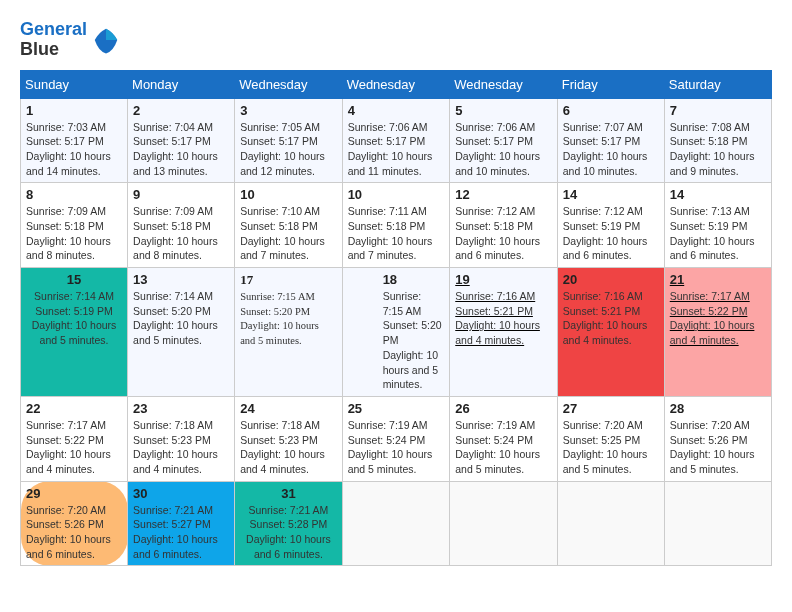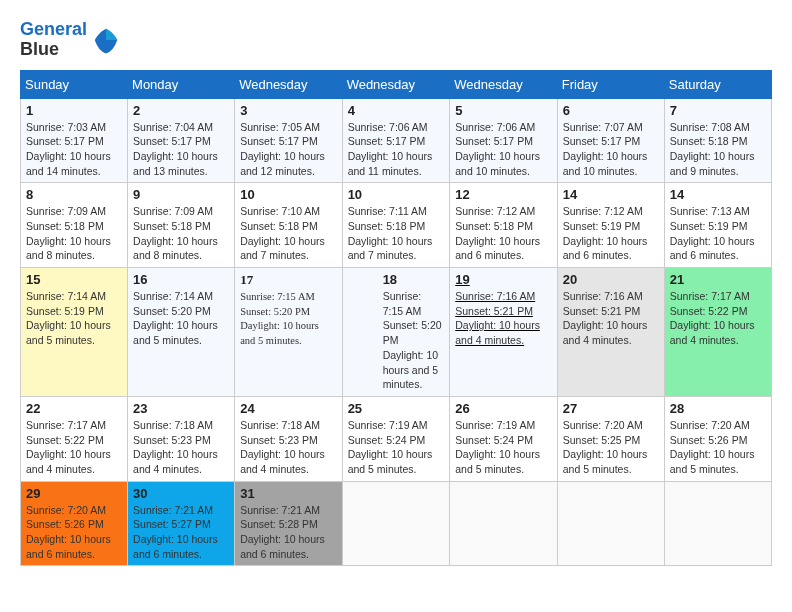--- a/index.html
+++ b/index.html
@@ -236,30 +236,30 @@
         <td>
           <span class="day-num">14</span>
         <div class="day-info">
           Sunrise: 7:13 AM<br>
           Sunset: 5:19 PM<br>
           Daylight: 10 hours and 6 minutes.
         </div>
         </td>
       </tr>
       <tr style="background: rgb(245, 248, 255);">
-        <td style="background: #fef9c3;">
+        <td style="background: #14b8a6; text-align: center;">
           <span class="day-num">15</span>
         <div class="day-info">
           Sunrise: 7:14 AM<br>
           Sunset: 5:19 PM<br>
           Daylight: 10 hours and 5 minutes.
         </div>
         </td>
         <td style="background: rgb(245, 248, 255);">
-          <span class="day-num">16</span>
+          <span class="day-num">13</span>
         <div class="day-info">
           Sunrise: 7:14 AM<br>
           Sunset: 5:20 PM<br>
           Daylight: 10 hours and 5 minutes.
         </div>
         </td>
         <td style="background: rgb(245, 248, 255); font-family: Liberation Serif, serif;">
           <span class="day-num">17</span>
         <div class="day-info">
           Sunrise: 7:15 AM<br>
@@ -276,29 +276,29 @@
         </div>
         </td>
         <td style="background: rgb(245, 248, 255); text-decoration: underline;">
           <span class="day-num">19</span>
         <div class="day-info">
           Sunrise: 7:16 AM<br>
           Sunset: 5:21 PM<br>
           Daylight: 10 hours and 4 minutes.
         </div>
         </td>
-        <td style="background: #e5e5e5;">
+        <td style="background: #ef4444;">
           <span class="day-num">20</span>
         <div class="day-info">
           Sunrise: 7:16 AM<br>
           Sunset: 5:21 PM<br>
           Daylight: 10 hours and 4 minutes.
         </div>
         </td>
-        <td style="background: #86efac;">
+        <td style="background: #fca5a5; text-decoration: underline;">
           <span class="day-num">21</span>
         <div class="day-info">
           Sunrise: 7:17 AM<br>
           Sunset: 5:22 PM<br>
           Daylight: 10 hours and 4 minutes.
         </div>
         </td>
       </tr>
       <tr>
         <td>
@@ -352,37 +352,37 @@
         <td>
           <span class="day-num">28</span>
         <div class="day-info">
           Sunrise: 7:20 AM<br>
           Sunset: 5:26 PM<br>
           Daylight: 10 hours and 5 minutes.
         </div>
         </td>
       </tr>
       <tr style="background: rgb(245, 248, 255);">
-        <td style="background: #f97316;">
+        <td style="background: #fdba74; border-radius: 29px;">
           <span class="day-num">29</span>
         <div class="day-info">
           Sunrise: 7:20 AM<br>
           Sunset: 5:26 PM<br>
           Daylight: 10 hours and 6 minutes.
         </div>
         </td>
         <td style="background: #0ea5e9;">
           <span class="day-num">30</span>
         <div class="day-info">
           Sunrise: 7:21 AM<br>
           Sunset: 5:27 PM<br>
           Daylight: 10 hours and 6 minutes.
         </div>
         </td>
-        <td style="background: #a3a3a3;">
+        <td style="background: #14b8a6; text-align: center;">
           <span class="day-num">31</span>
         <div class="day-info">
           Sunrise: 7:21 AM<br>
           Sunset: 5:28 PM<br>
           Daylight: 10 hours and 6 minutes.
         </div>
         </td>
         <td class="empty-cell" style="background: rgb(249, 249, 249);"></td>
         <td class="empty-cell" style="background: rgb(249, 249, 249);"></td>
         <td class="empty-cell" style="background: rgb(249, 249, 249);"></td>

